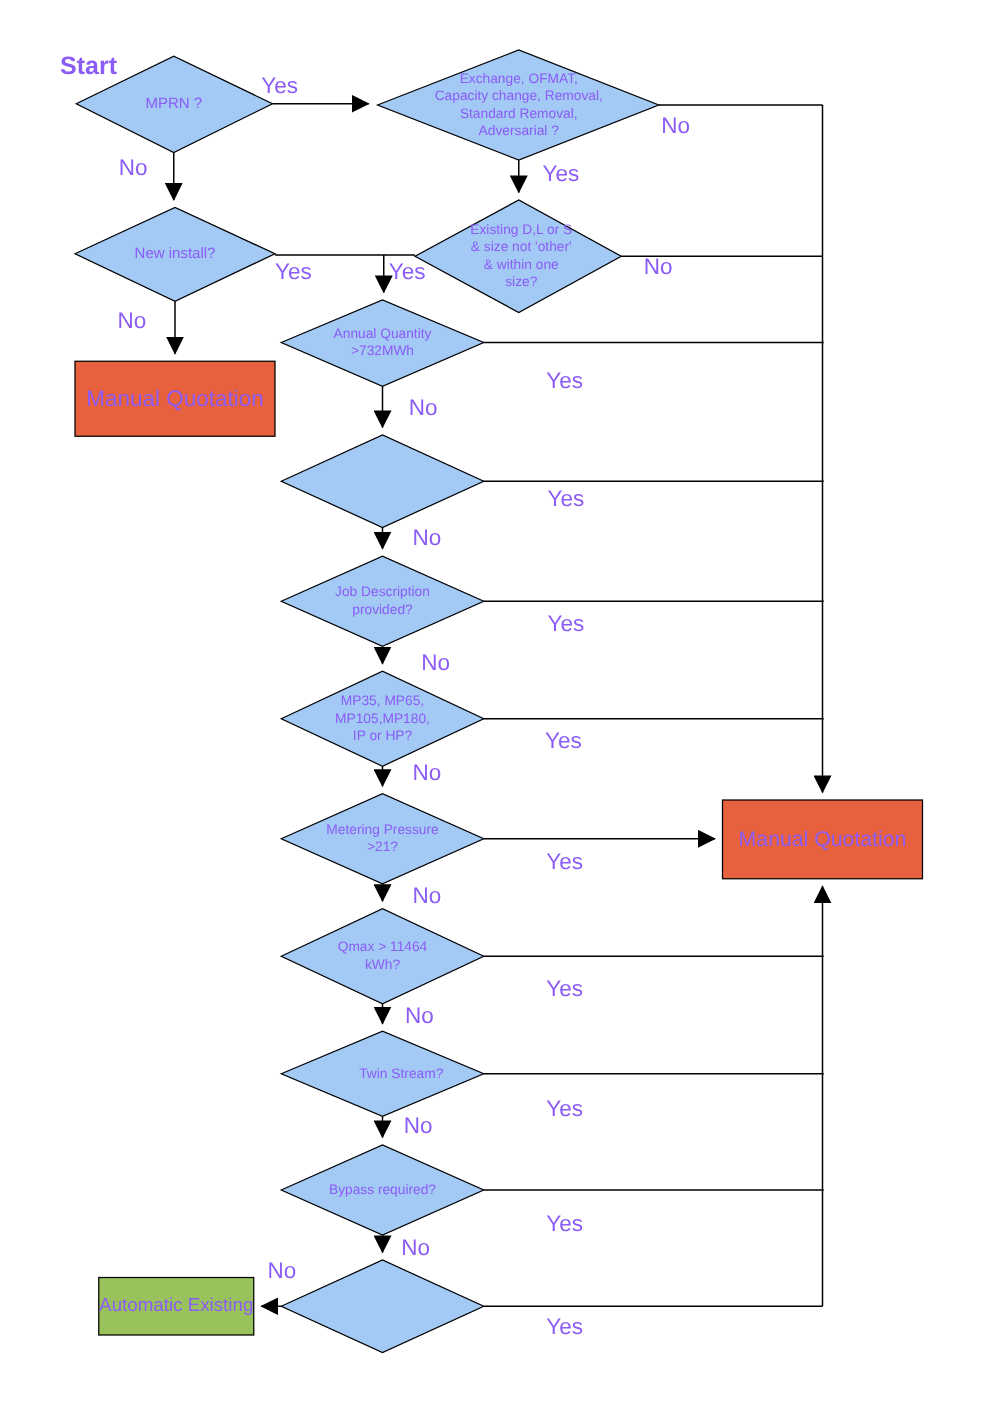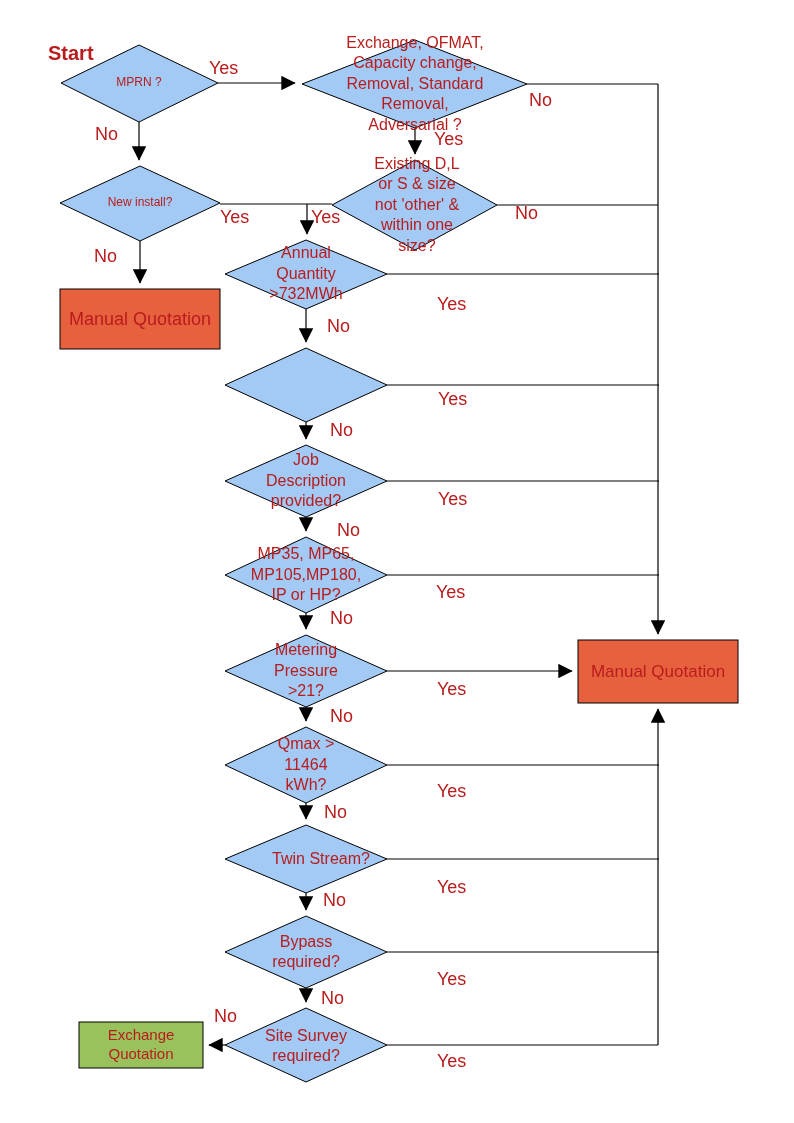--- a/index.html
+++ b/index.html
@@ -2,36 +2,36 @@
 <html><head>
 <meta charset="utf-8">
 <style>
   html, body { margin: 0; padding: 0; background: #ffffff; }
   #page {
     position: relative;
     width: 794px;
     height: 1123px;
     background: #ffffff;
     font-family: "Liberation Sans", sans-serif;
-    color: #b91c1c;
+    color: #8b5cf6;
     overflow: hidden;
   }
   #canvas { position: absolute; left: 0; top: 0; }
   .decision { fill: #A3C9F5; stroke: #000000; stroke-width: 1; }
   .manual   { fill: #E8613F; stroke: #000000; stroke-width: 1; }
   .auto     { fill: #9AC25C; stroke: #000000; stroke-width: 1; }
   .edge     { stroke: #000000; stroke-width: 1.2; fill: none; }
 
   .dlabel {
     position: absolute;
     display: flex;
     align-items: center;
     justify-content: center;
     text-align: center;
-    font-size: 16px;
+    font-size: 11px;
     line-height: 1.28;
   }
   .dlabel.md { font-size: 12px; }
   .boxlabel {
     position: absolute;
     display: flex;
     align-items: center;
     justify-content: center;
     text-align: center;
     font-size: 18px;
@@ -115,25 +115,24 @@
   <div class="dlabel" style="left:345px; top:49px; width:140px; height:70px;">Exchange, OFMAT, Capacity change, Removal, Standard Removal, Adversarial ?</div>
   <div class="dlabel" style="left:373px; top:166px; width:88px; height:78px;">Existing D,L or S &amp; size not 'other' &amp; within one size?</div>
   <div class="dlabel md" style="left:90px; top:178px; width:100px; height:50px;">New install?</div>
   <div class="dlabel" style="left:256px; top:251px; width:100px; height:46px;">Annual Quantity &gt;732MWh</div>
   <div class="dlabel" style="left:256px; top:458px; width:100px; height:46px;">Job Description provided?</div>
   <div class="dlabel" style="left:263px; top:543px; width:86px; height:64px;">MP35, MP65, MP105,MP180, IP or HP?</div>
   <div class="dlabel" style="left:256px; top:648px; width:100px; height:46px;">Metering Pressure &gt;21?</div>
   <div class="dlabel" style="left:263px; top:742px; width:86px; height:46px;">Qmax &gt; 11464 kWh?</div>
   <div class="dlabel" style="left:271px; top:844px; width:100px; height:30px;">Twin Stream?</div>
   <div class="dlabel" style="left:256px; top:937px; width:100px; height:30px;">Bypass required?</div>
-  <div class="dlabel" style="left:263px; top:1023px; width:86px; height:46px;">Site Survey required?</div>
 
   <div class="boxlabel" style="left:60px; top:289px; width:160px; height:60px;">Manual Quotation</div>
   <div class="boxlabel" style="left:578px; top:640px; width:160px; height:63px; font-size:17px;">Manual Quotation</div>
-  <div class="boxlabel" style="left:79px; top:1022px; width:124px; height:46px; font-size:15px;">Exchange Quotation</div>
+  <div class="boxlabel" style="left:79px; top:1022px; width:124px; height:46px; font-size:15px;">Automatic Existing</div>
 
   <div class="elabel" style="left:209px; top:58px;">Yes</div>
   <div class="elabel" style="left:95px;  top:124px;">No</div>
   <div class="elabel" style="left:434px; top:129px;">Yes</div>
   <div class="elabel" style="left:529px; top:90px;">No</div>
   <div class="elabel" style="left:311px; top:207px;">Yes</div>
   <div class="elabel" style="left:515px; top:203px;">No</div>
   <div class="elabel" style="left:220px; top:207px;">Yes</div>
   <div class="elabel" style="left:94px;  top:246px;">No</div>
   <div class="elabel" style="left:437px; top:294px;">Yes</div>

